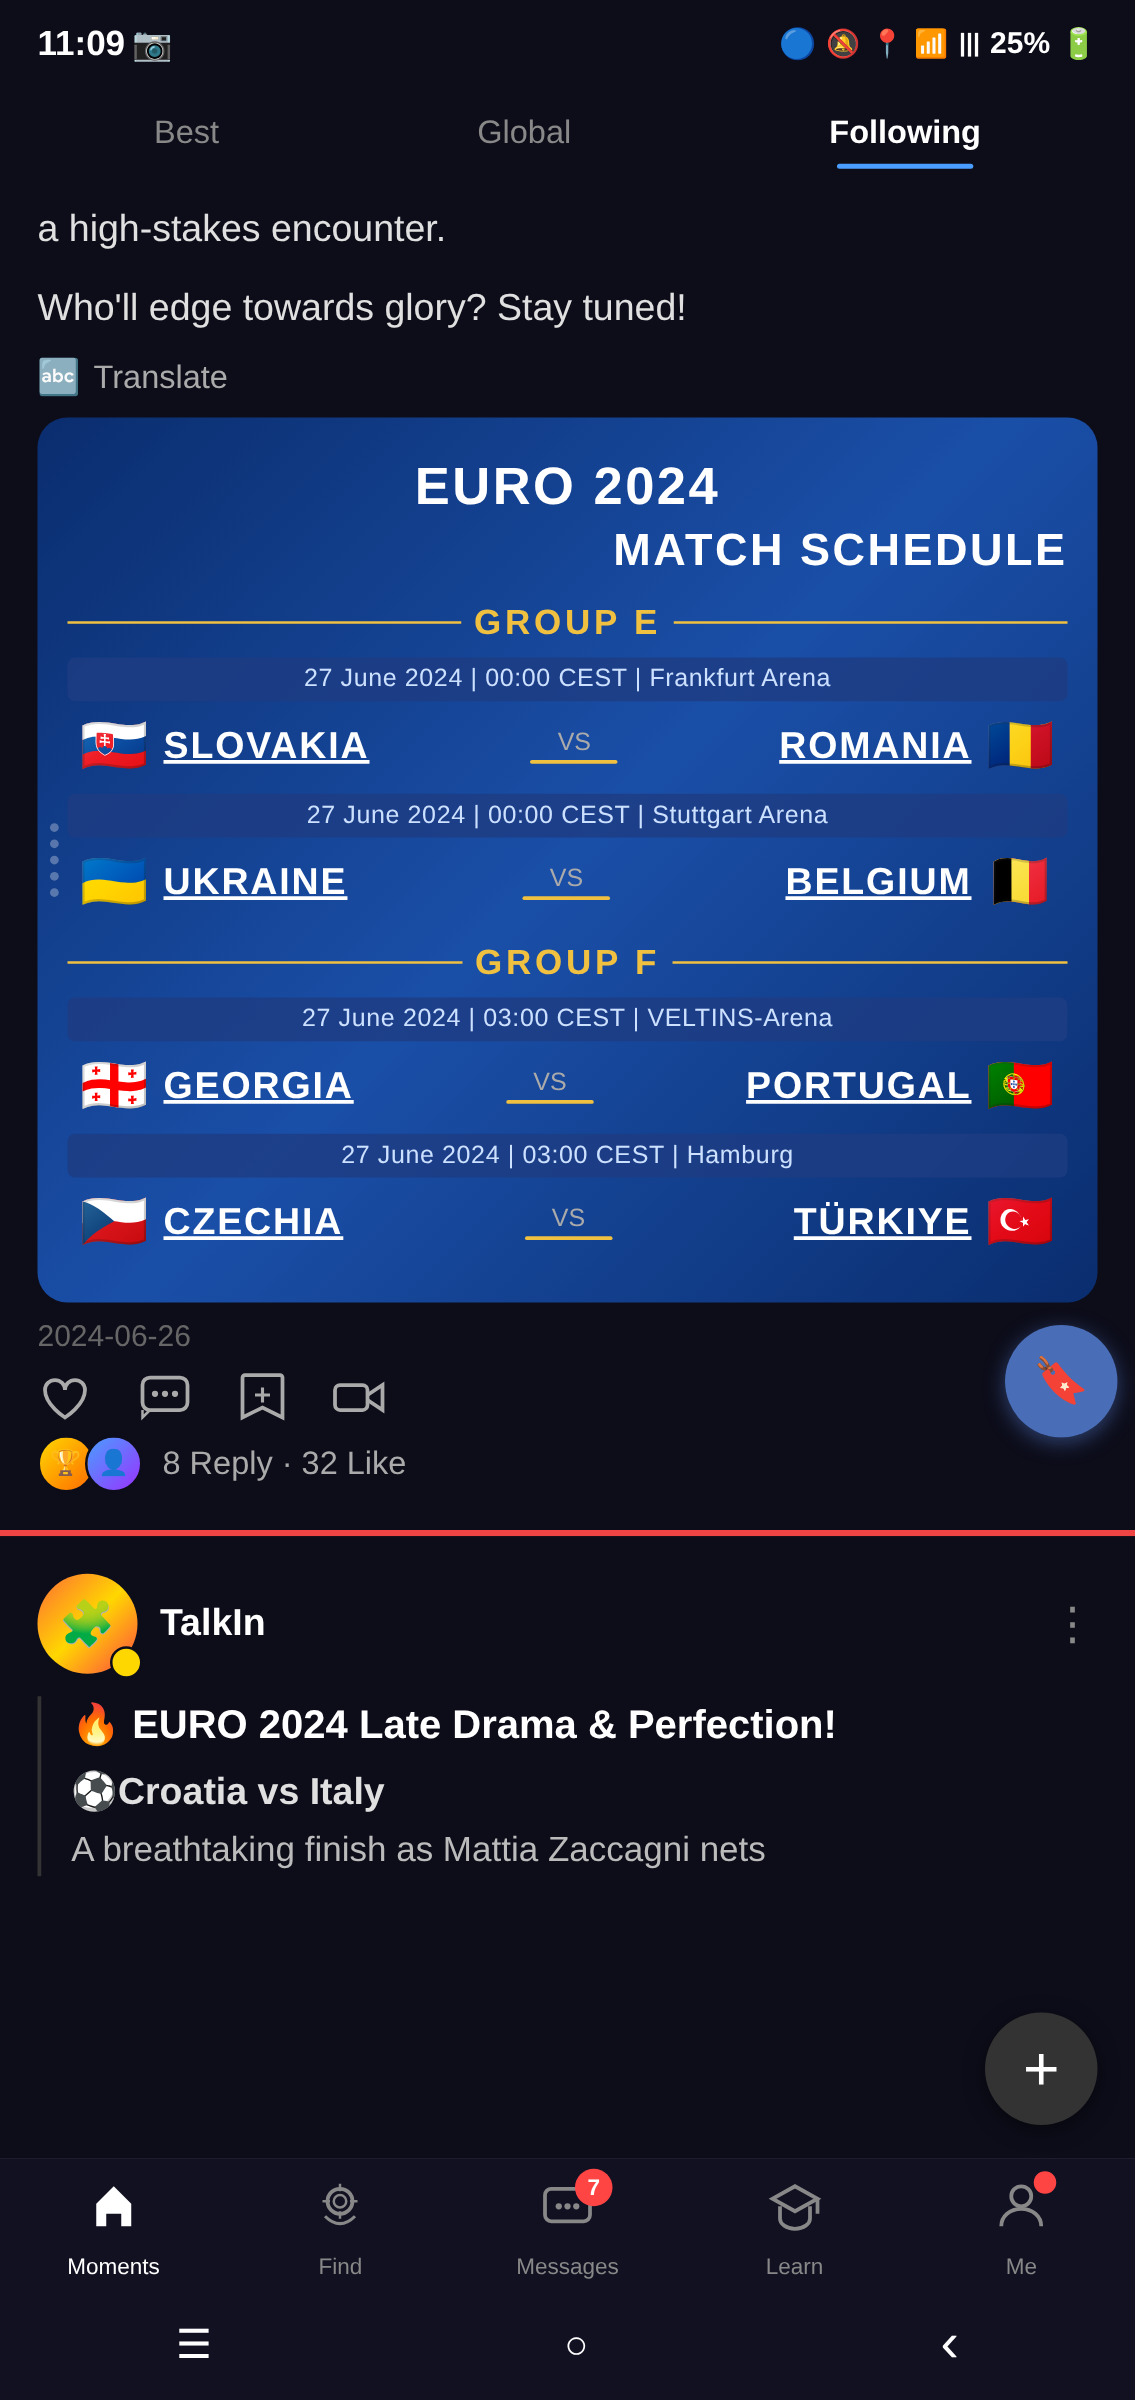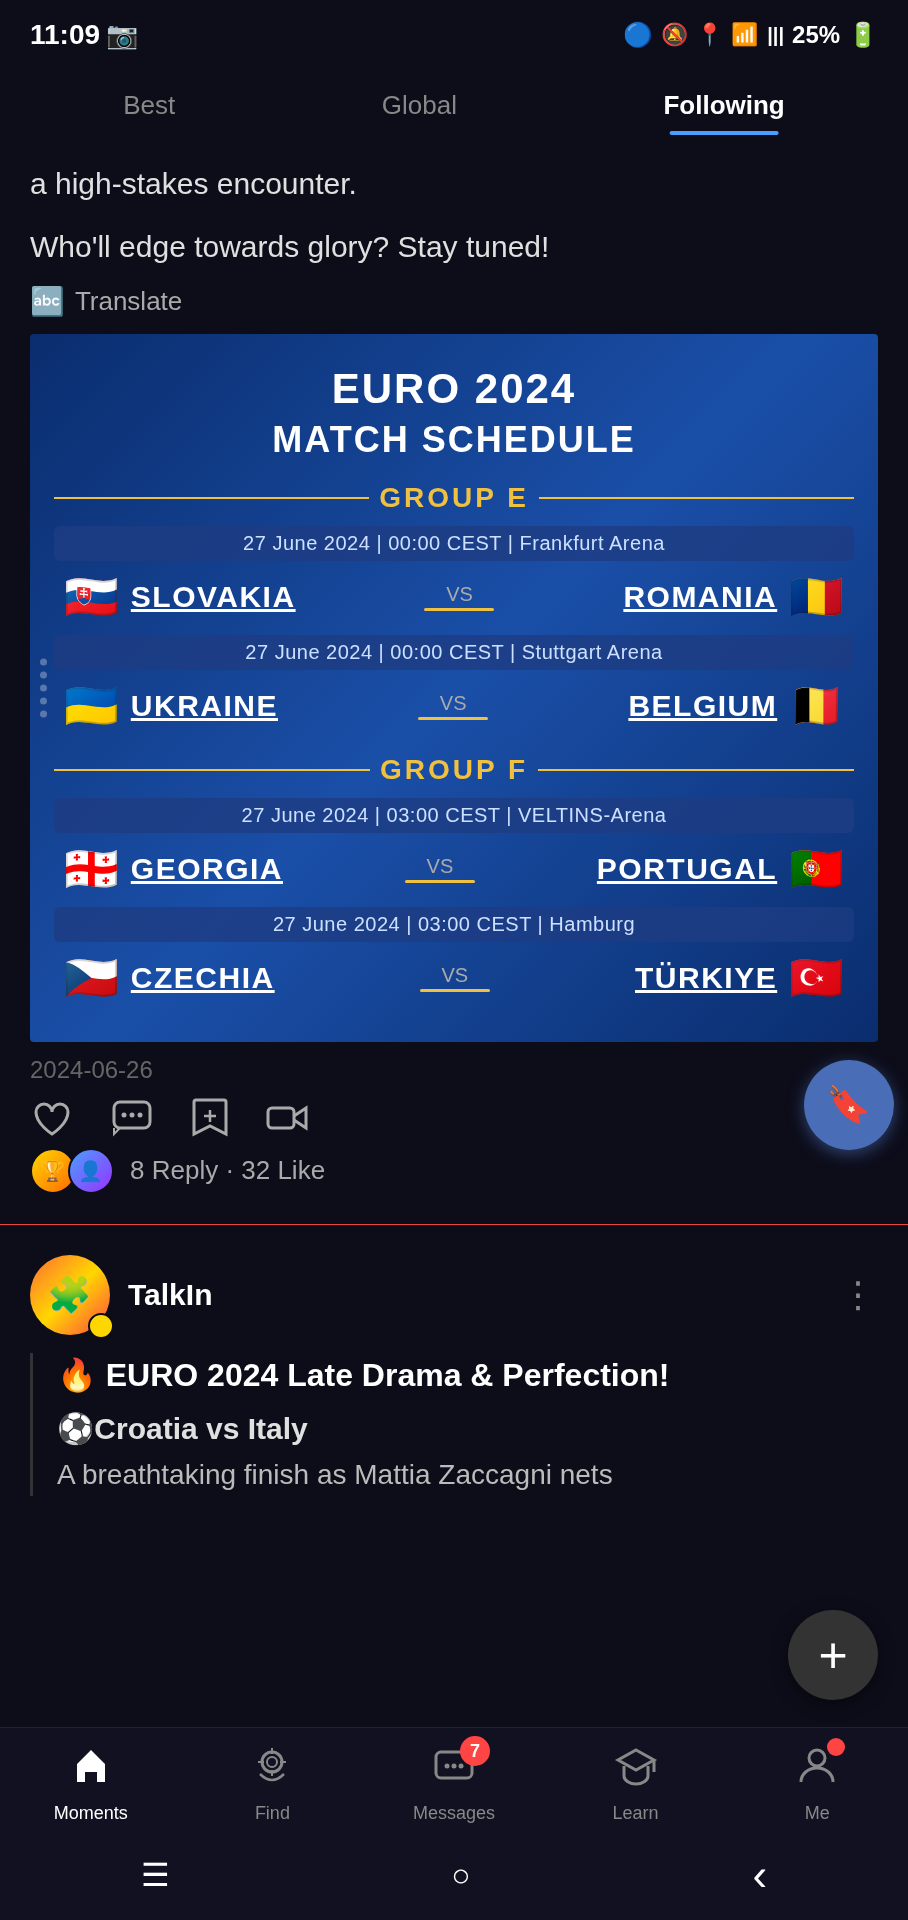--- a/index.html
+++ b/index.html
@@ -63,21 +63,21 @@
 
     
     .content {
       padding: 0 0 200px 0;
     }
 
     
     .post {
       background: #0d0d1a;
       padding: 0 30px 30px 30px;
-      border-bottom: 1px solid #ef4444;
+      border-bottom: 5px solid #ef4444;
     }
 
     
     .post-text {
       font-size: 30px;
       line-height: 1.5;
       color: #e0e0e0;
       padding: 10px 0 8px 0;
     }
 
@@ -91,21 +91,21 @@
       cursor: pointer;
       margin: 8px 0 16px 0;
     }
     .translate-icon {
       font-size: 28px;
     }
 
     
     .match-image {
       width: 100%;
-      border-radius: 4px;
+      border-radius: 24px;
       overflow: hidden;
       background: linear-gradient(135deg, #0a2d6e 0%, #1a4fa8 50%, #0a2d6e 100%);
       padding: 30px 24px;
       position: relative;
     }
     .match-image-title {
       text-align: center;
       font-size: 42px;
       font-weight: 900;
       color: #fff;
@@ -495,21 +495,21 @@
     <div class="match-image">
       <div class="dots-left">
         <div class="dot"></div>
         <div class="dot"></div>
         <div class="dot"></div>
         <div class="dot"></div>
         <div class="dot"></div>
       </div>
 
       <div class="match-image-title">EURO 2024</div>
-      <div class="match-image-title" style="margin-top:-16px; font-size:36px;">MATCH SCHEDULE</div>
+      <div class="match-image-title" style="margin-top:-16px; font-size:36px;text-align:right;">MATCH SCHEDULE</div>
 
       <div class="group-label">
         <div class="group-label-line"></div>
         <div class="group-label-text">GROUP E</div>
         <div class="group-label-line"></div>
       </div>
 
       <div class="match-date-row">27 June 2024 | 00:00 CEST | Frankfurt Arena</div>
       <div class="match-teams-row">
         <div class="team-left">

